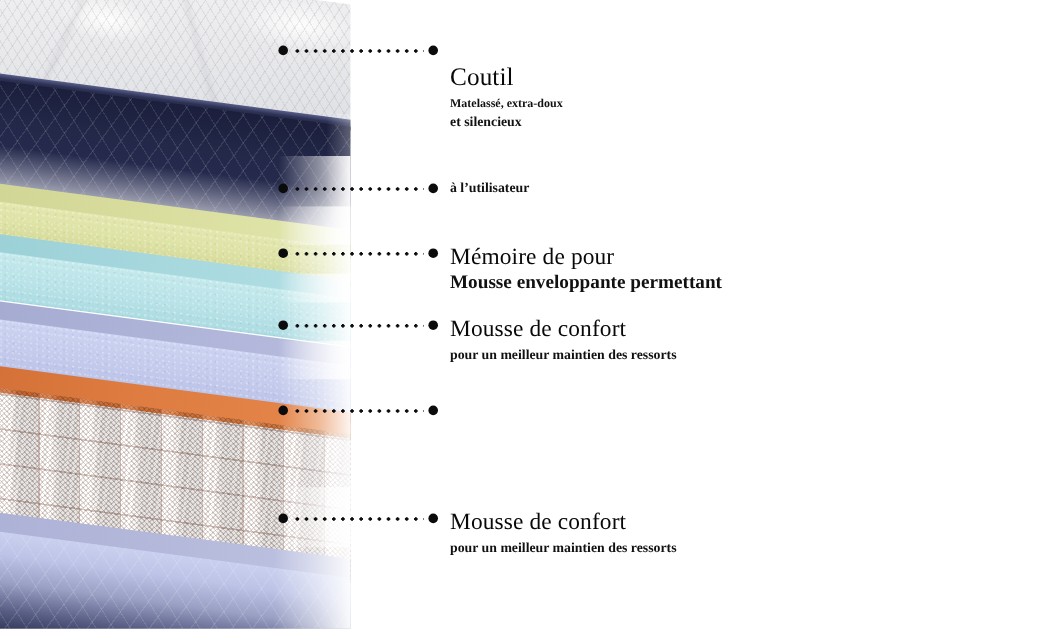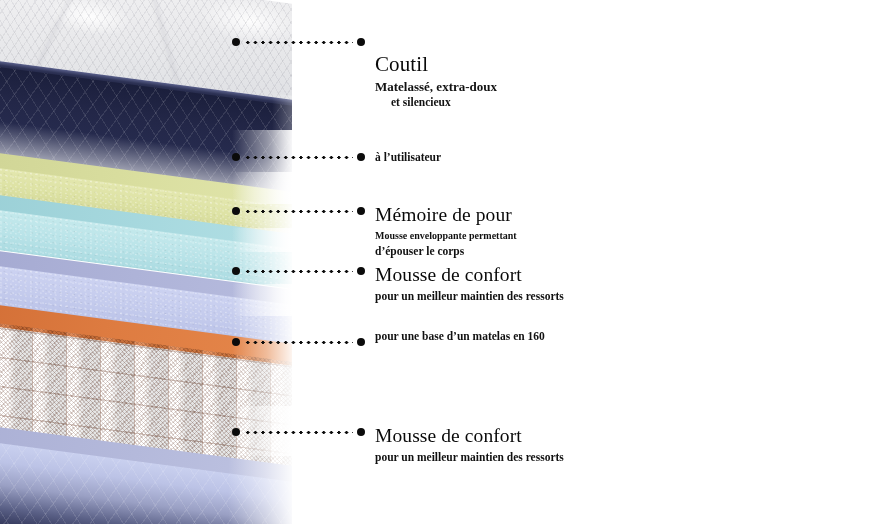--- a/index.html
+++ b/index.html
@@ -267,22 +267,22 @@
   </div>
 
   <div class="callout" style="left:0;top:0;">
     <div class="leader" style="left:232px;top:37px;width:133px;">
       <span class="dot-lg"></span>
       <span class="dot-track"></span>
       <span class="dot-lg"></span>
     </div>
     <div class="label" style="left:375px;top:28px;">
       <h2 style="font-size:21px;line-height:24px;margin-top:24px;">Coutil</h2>
-      <p style="font-size:13px;line-height:14.5px;margin-top:4px;text-align:right;">Matelassé, extra-doux</p>
-      <p style="font-size:11.5px;line-height:14.5px;margin-left:16px;">et silencieux</p>
+      <p style="font-size:10px;line-height:14.5px;margin-top:4px;text-align:right;">Matelassé, extra-doux</p>
+      <p style="font-size:11.5px;line-height:14.5px;">et silencieux</p>
     </div>
   </div>
 
   <div class="callout" style="left:0;top:0;">
     <div class="leader" style="left:232px;top:152px;width:133px;">
       <span class="dot-lg"></span>
       <span class="dot-track"></span>
       <span class="dot-lg"></span>
     </div>
     <div class="label" style="left:375px;top:150px;">
@@ -291,22 +291,21 @@
   </div>
 
   <div class="callout" style="left:0;top:0;">
     <div class="leader" style="left:232px;top:206px;width:133px;">
       <span class="dot-lg"></span>
       <span class="dot-track"></span>
       <span class="dot-lg"></span>
     </div>
     <div class="label" style="left:375px;top:204px;">
       <h2 style="font-size:19.5px;line-height:22px;">Mémoire de pour</h2>
-      <p style="font-size:10px;line-height:14.5px;margin-top:3px;">Mousse enveloppante permettant</p>
-      <p style="font-size:11.5px;line-height:14.5px;">d’épouser le corps</p>
+      <p style="font-size:16px;line-height:14.5px;margin-top:3px;">Mousse enveloppante permettant</p>
     </div>
   </div>
 
   <div class="callout" style="left:0;top:0;">
     <div class="leader" style="left:232px;top:266px;width:133px;">
       <span class="dot-lg"></span>
       <span class="dot-track"></span>
       <span class="dot-lg"></span>
     </div>
     <div class="label" style="left:375px;top:264px;">
@@ -315,21 +314,20 @@
     </div>
   </div>
 
   <div class="callout" style="left:0;top:0;">
     <div class="leader" style="left:232px;top:337px;width:133px;">
       <span class="dot-lg"></span>
       <span class="dot-track"></span>
       <span class="dot-lg"></span>
     </div>
     <div class="label" style="left:375px;top:329px;">
-      <p style="font-size:11.5px;line-height:14.5px;">pour une base d’un matelas en 160</p>
     </div>
   </div>
 
   <div class="callout" style="left:0;top:0;">
     <div class="leader" style="left:232px;top:427px;width:133px;">
       <span class="dot-lg"></span>
       <span class="dot-track"></span>
       <span class="dot-lg"></span>
     </div>
     <div class="label" style="left:375px;top:425px;">

